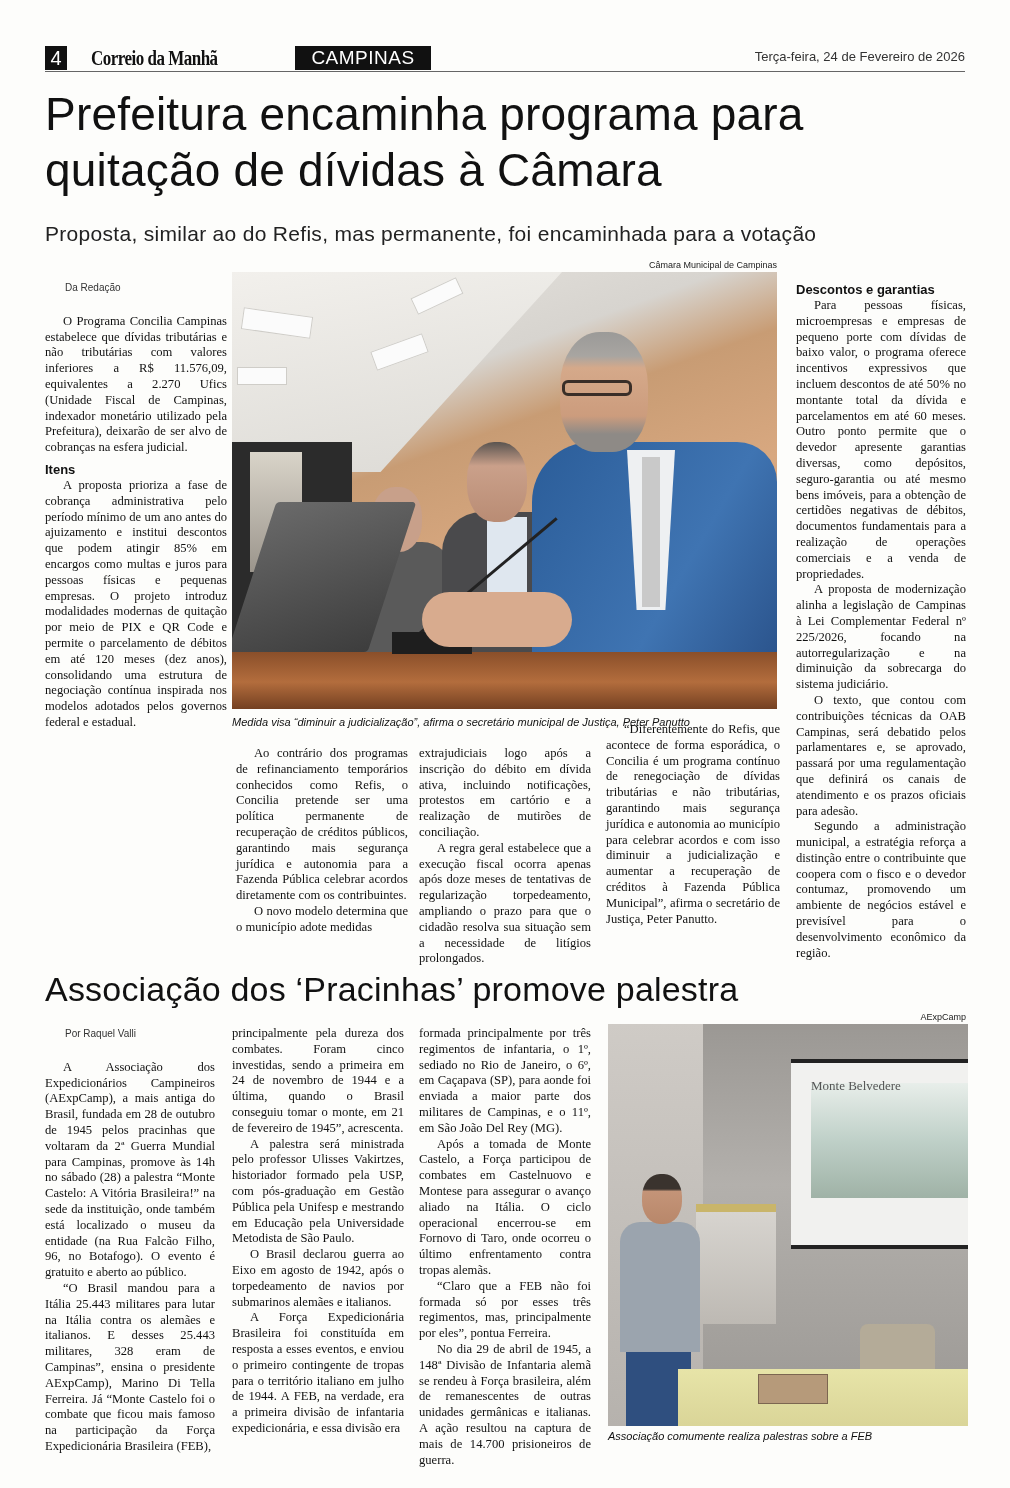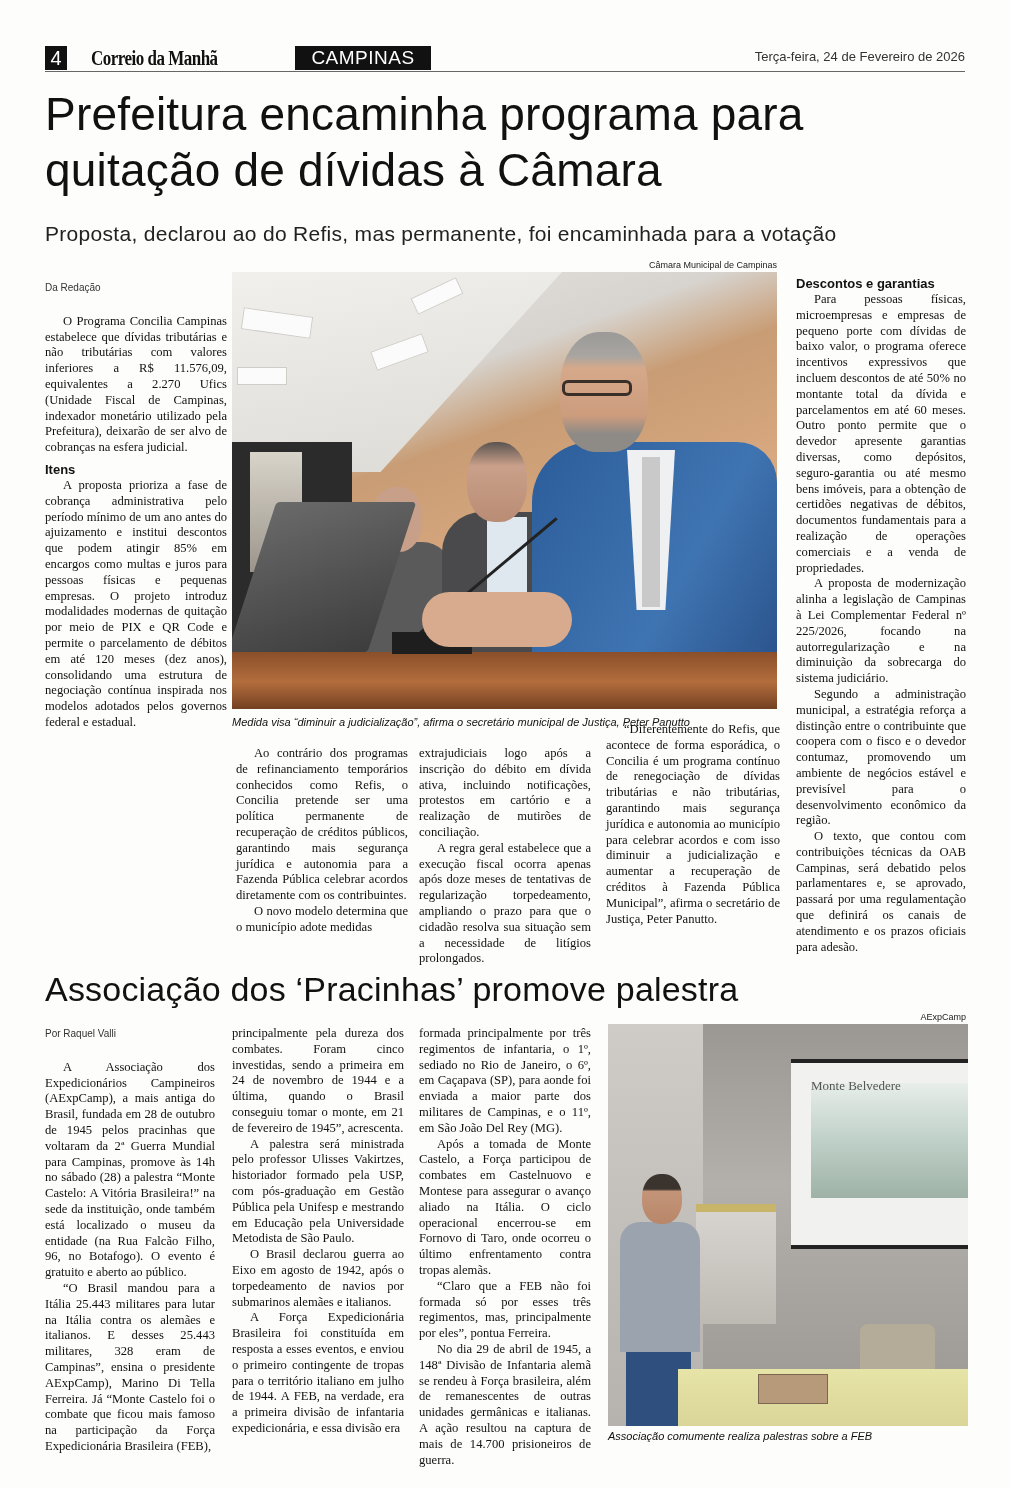--- a/index.html
+++ b/index.html
@@ -14,21 +14,21 @@
     font-weight: bold; letter-spacing: -0.6px; transform: scaleX(0.85); transform-origin: left center; }
   .section { position: absolute; left: 250px; top: 0; width: 136px; height: 24px; background: #111; color: #fff;
     font-family: "Liberation Sans", sans-serif; font-size: 19px; line-height: 24px; text-align: center; letter-spacing: 0.5px; }
   .dateline { position: absolute; right: 0; top: 3px; font-family: "Liberation Sans", sans-serif; font-size: 13px; color: #333; }
 
   .headline { position: absolute; left: 45px; top: 86px; width: 930px; font-family: "Liberation Sans", sans-serif;
     font-size: 46px; line-height: 56px; font-weight: 500; letter-spacing: 0.2px; color: #111; }
   .deck { position: absolute; left: 45px; top: 220px; width: 930px; font-family: "Liberation Sans", sans-serif;
     font-size: 21px; line-height: 28px; color: #222; letter-spacing: 0.3px; }
 
-  .byline { font-family: "Liberation Sans", sans-serif; font-size: 10px; color: #333; margin-bottom: 18px; }
+  .byline { font-family: "Liberation Sans", sans-serif; font-size: 10px; color: #333; margin-bottom: 18px; margin-left: 20px; }
   .col { position: absolute; font-size: 12.6px; line-height: 15.8px; text-align: justify; hyphens: auto; }
   .col p { text-indent: 18px; }
   .subhead { font-family: "Liberation Sans", sans-serif; font-weight: bold; font-size: 13px; line-height: 16px; margin-top: 6px; }
 
   .credit { position: absolute; font-family: "Liberation Sans", sans-serif; font-size: 9px; color: #222; text-align: right; }
   .caption { position: absolute; font-family: "Liberation Sans", sans-serif; font-style: italic; font-size: 11px; color: #111; }
 
   
   .photo1 { position: absolute; left: 232px; top: 272px; width: 545px; height: 437px; overflow: hidden;
     background: linear-gradient(160deg, #e9e6e1 0%, #d7d4cf 28%, #c89c74 40%, #d8a880 60%, #c79470 100%); }
@@ -81,21 +81,21 @@
 <body>
 
 <div class="masthead">
   <div class="page-num">4</div>
   <div class="paper-name">Correio da Manhã</div>
   <div class="section">CAMPINAS</div>
   <div class="dateline">Terça-feira, 24 de Fevereiro de 2026</div>
 </div>
 
 <h1 class="headline">Prefeitura encaminha programa para quitação de dívidas à Câmara</h1>
-<div class="deck">Proposta, declarou ao do Refis, mas permanente, foi encaminhada para a votação</div>
+<div class="deck">Proposta, similar ao do Refis, mas permanente, foi encaminhada para a votação</div>
 
 <div class="col" style="left:45px; top:280px; width:182px;">
   <div class="byline">Da Redação</div>
   <p>O Programa Concilia Campinas estabelece que dívidas tributárias e não tributárias com valores inferiores a R$ 11.576,09, equivalentes a 2.270 Ufics (Unidade Fiscal de Campinas, indexador monetário utilizado pela Prefeitura), deixarão de ser alvo de cobranças na esfera judicial.</p>
   <div class="subhead">Itens</div>
   <p>A proposta prioriza a fase de cobrança administrativa pelo período mínimo de um ano antes do ajuizamento e institui descontos que podem atingir 85% em encargos como multas e juros para pessoas físicas e pequenas empresas. O projeto introduz modalidades modernas de quitação por meio de PIX e QR Code e permite o parcelamento de débitos em até 120 meses (dez anos), consolidando uma estrutura de negociação contínua inspirada nos modelos adotados pelos governos federal e estadual.</p>
 </div>
 
 <div class="credit" style="left:560px; top:260px; width:217px;">Câmara Municipal de Campinas</div>
 <div class="photo1">
@@ -136,25 +136,25 @@
 </div>
 <div class="col" style="left:419px; top:746px; width:172px;">
   <p style="text-indent:0">extrajudiciais logo após a inscrição do débito em dívida ativa, incluindo notificações, protestos em cartório e a realização de mutirões de conciliação.</p>
   <p>A regra geral estabelece que a execução fiscal ocorra apenas após doze meses de tentativas de regularização torpedeamento, ampliando o prazo para que o cidadão resolva sua situação sem a necessidade de litígios prolongados.</p>
 </div>
 <div class="col" style="left:606px; top:722px; width:174px;">
   <p>“Diferentemente do Refis, que acontece de forma esporádica, o Concilia é um programa contínuo de renegociação de dívidas tributárias e não tributárias, garantindo mais segurança jurídica e autonomia ao município para celebrar acordos e com isso diminuir a judicialização e aumentar a recuperação de créditos à Fazenda Pública Municipal”, afirma o secretário de Justiça, Peter Panutto.</p>
 </div>
 
 <div class="col" style="left:796px; top:276px; width:170px;">
-  <div class="subhead" style="margin-top:0">Descontos e garantias</div>
+  <div class="subhead" style="margin-top:6px">Descontos e garantias</div>
   <p>Para pessoas físicas, microempresas e empresas de pequeno porte com dívidas de baixo valor, o programa oferece incentivos expressivos que incluem descontos de até 50% no montante total da dívida e parcelamentos em até 60 meses. Outro ponto permite que o devedor apresente garantias diversas, como depósitos, seguro-garantia ou até mesmo bens imóveis, para a obtenção de certidões negativas de débitos, documentos fundamentais para a realização de operações comerciais e a venda de propriedades.</p>
   <p>A proposta de modernização alinha a legislação de Campinas à Lei Complementar Federal nº 225/2026, focando na autorregularização e na diminuição da sobrecarga do sistema judiciário.</p>
+  <p>O texto, que contou com contribuições técnicas da OAB Campinas, será debatido pelos parlamentares e, se aprovado, passará por uma regulamentação que definirá os canais de atendimento e os prazos oficiais para adesão.</p>
   <p>Segundo a administração municipal, a estratégia reforça a distinção entre o contribuinte que coopera com o fisco e o devedor contumaz, promovendo um ambiente de negócios estável e previsível para o desenvolvimento econômico da região.</p>
-  <p>O texto, que contou com contribuições técnicas da OAB Campinas, será debatido pelos parlamentares e, se aprovado, passará por uma regulamentação que definirá os canais de atendimento e os prazos oficiais para adesão.</p>
 </div>
 
 <h2 class="headline2">Associação dos ‘Pracinhas’ promove palestra</h2>
 
 <div class="col" style="left:45px; top:1026px; width:170px;">
   <div class="byline">Por Raquel Valli</div>
   <p>A Associação dos Expedicionários Campineiros (AExpCamp), a mais antiga do Brasil, fundada em 28 de outubro de 1945 pelos pracinhas que voltaram da 2ª Guerra Mundial para Campinas, promove às 14h no sábado (28) a palestra “Monte Castelo: A Vitória Brasileira!” na sede da instituição, onde também está localizado o museu da entidade (na Rua Falcão Filho, 96, no Botafogo). O evento é gratuito e aberto ao público.</p>
   <p>“O Brasil mandou para a Itália 25.443 militares para lutar na Itália contra os alemães e italianos. E desses 25.443 militares, 328 eram de Campinas”, ensina o presidente AExpCamp), Marino Di Tella Ferreira. Já “Monte Castelo foi o combate que ficou mais famoso na participação da Força Expedicionária Brasileira (FEB),</p>
 </div>
 <div class="col" style="left:232px; top:1026px; width:172px;">

